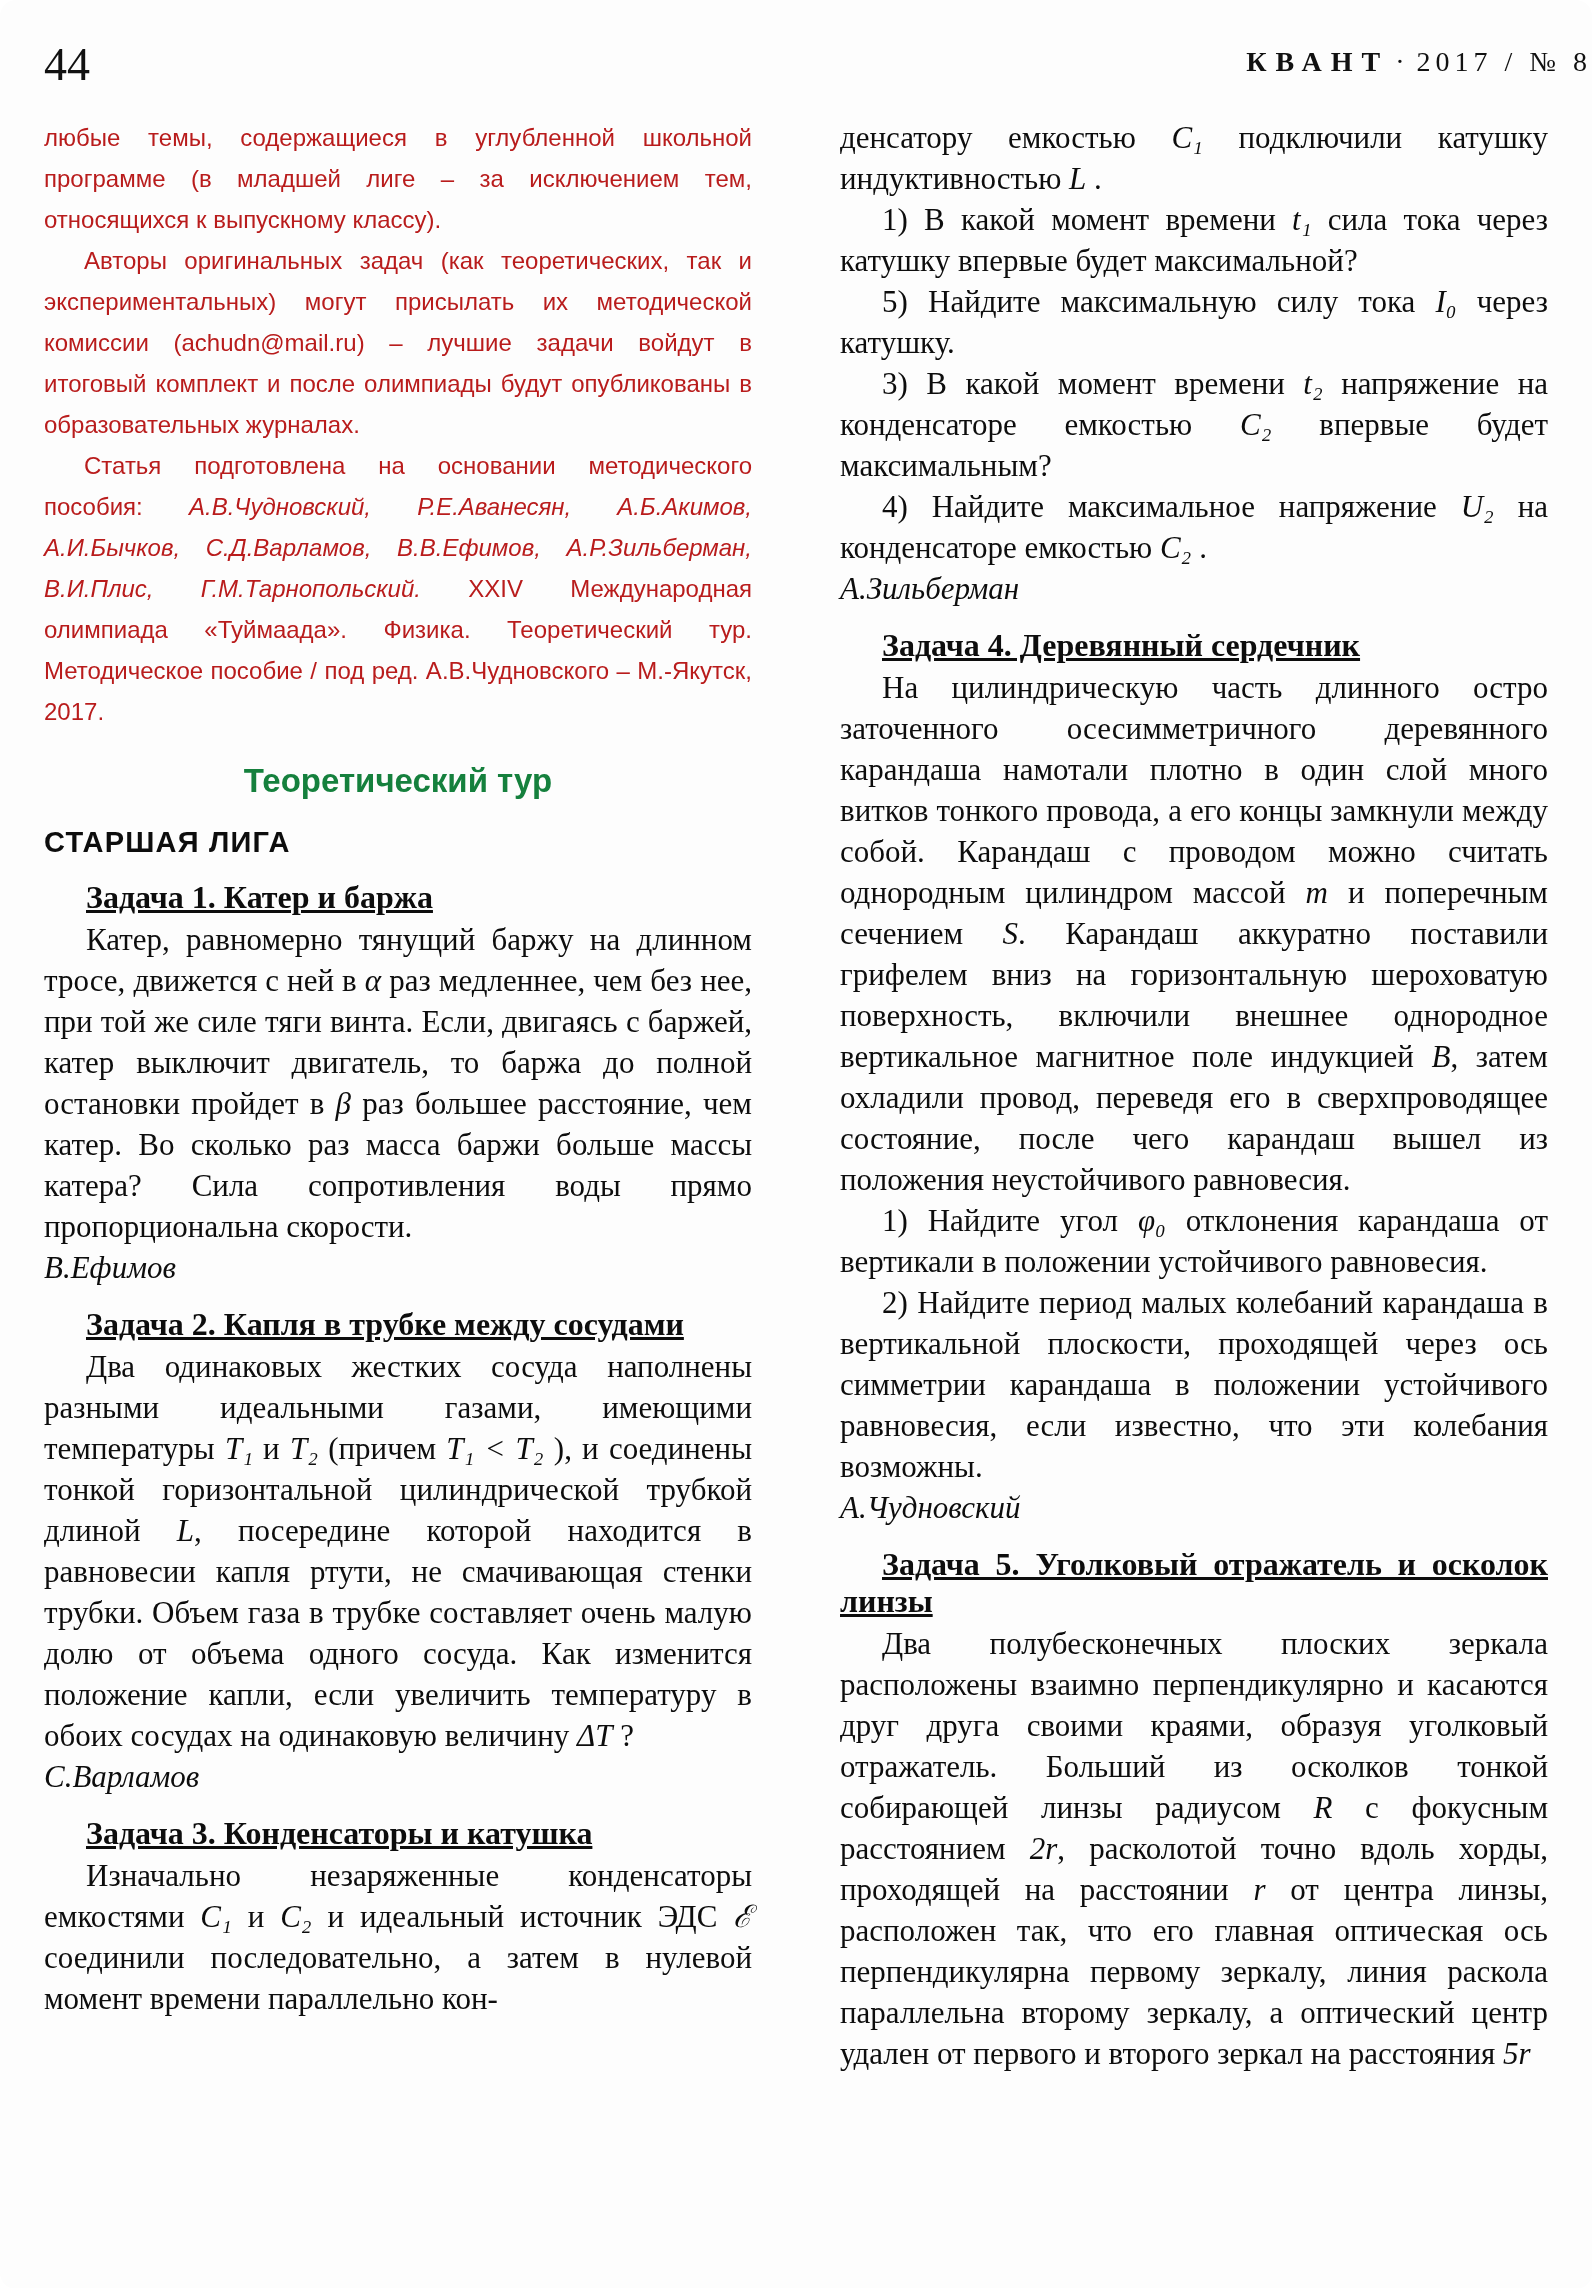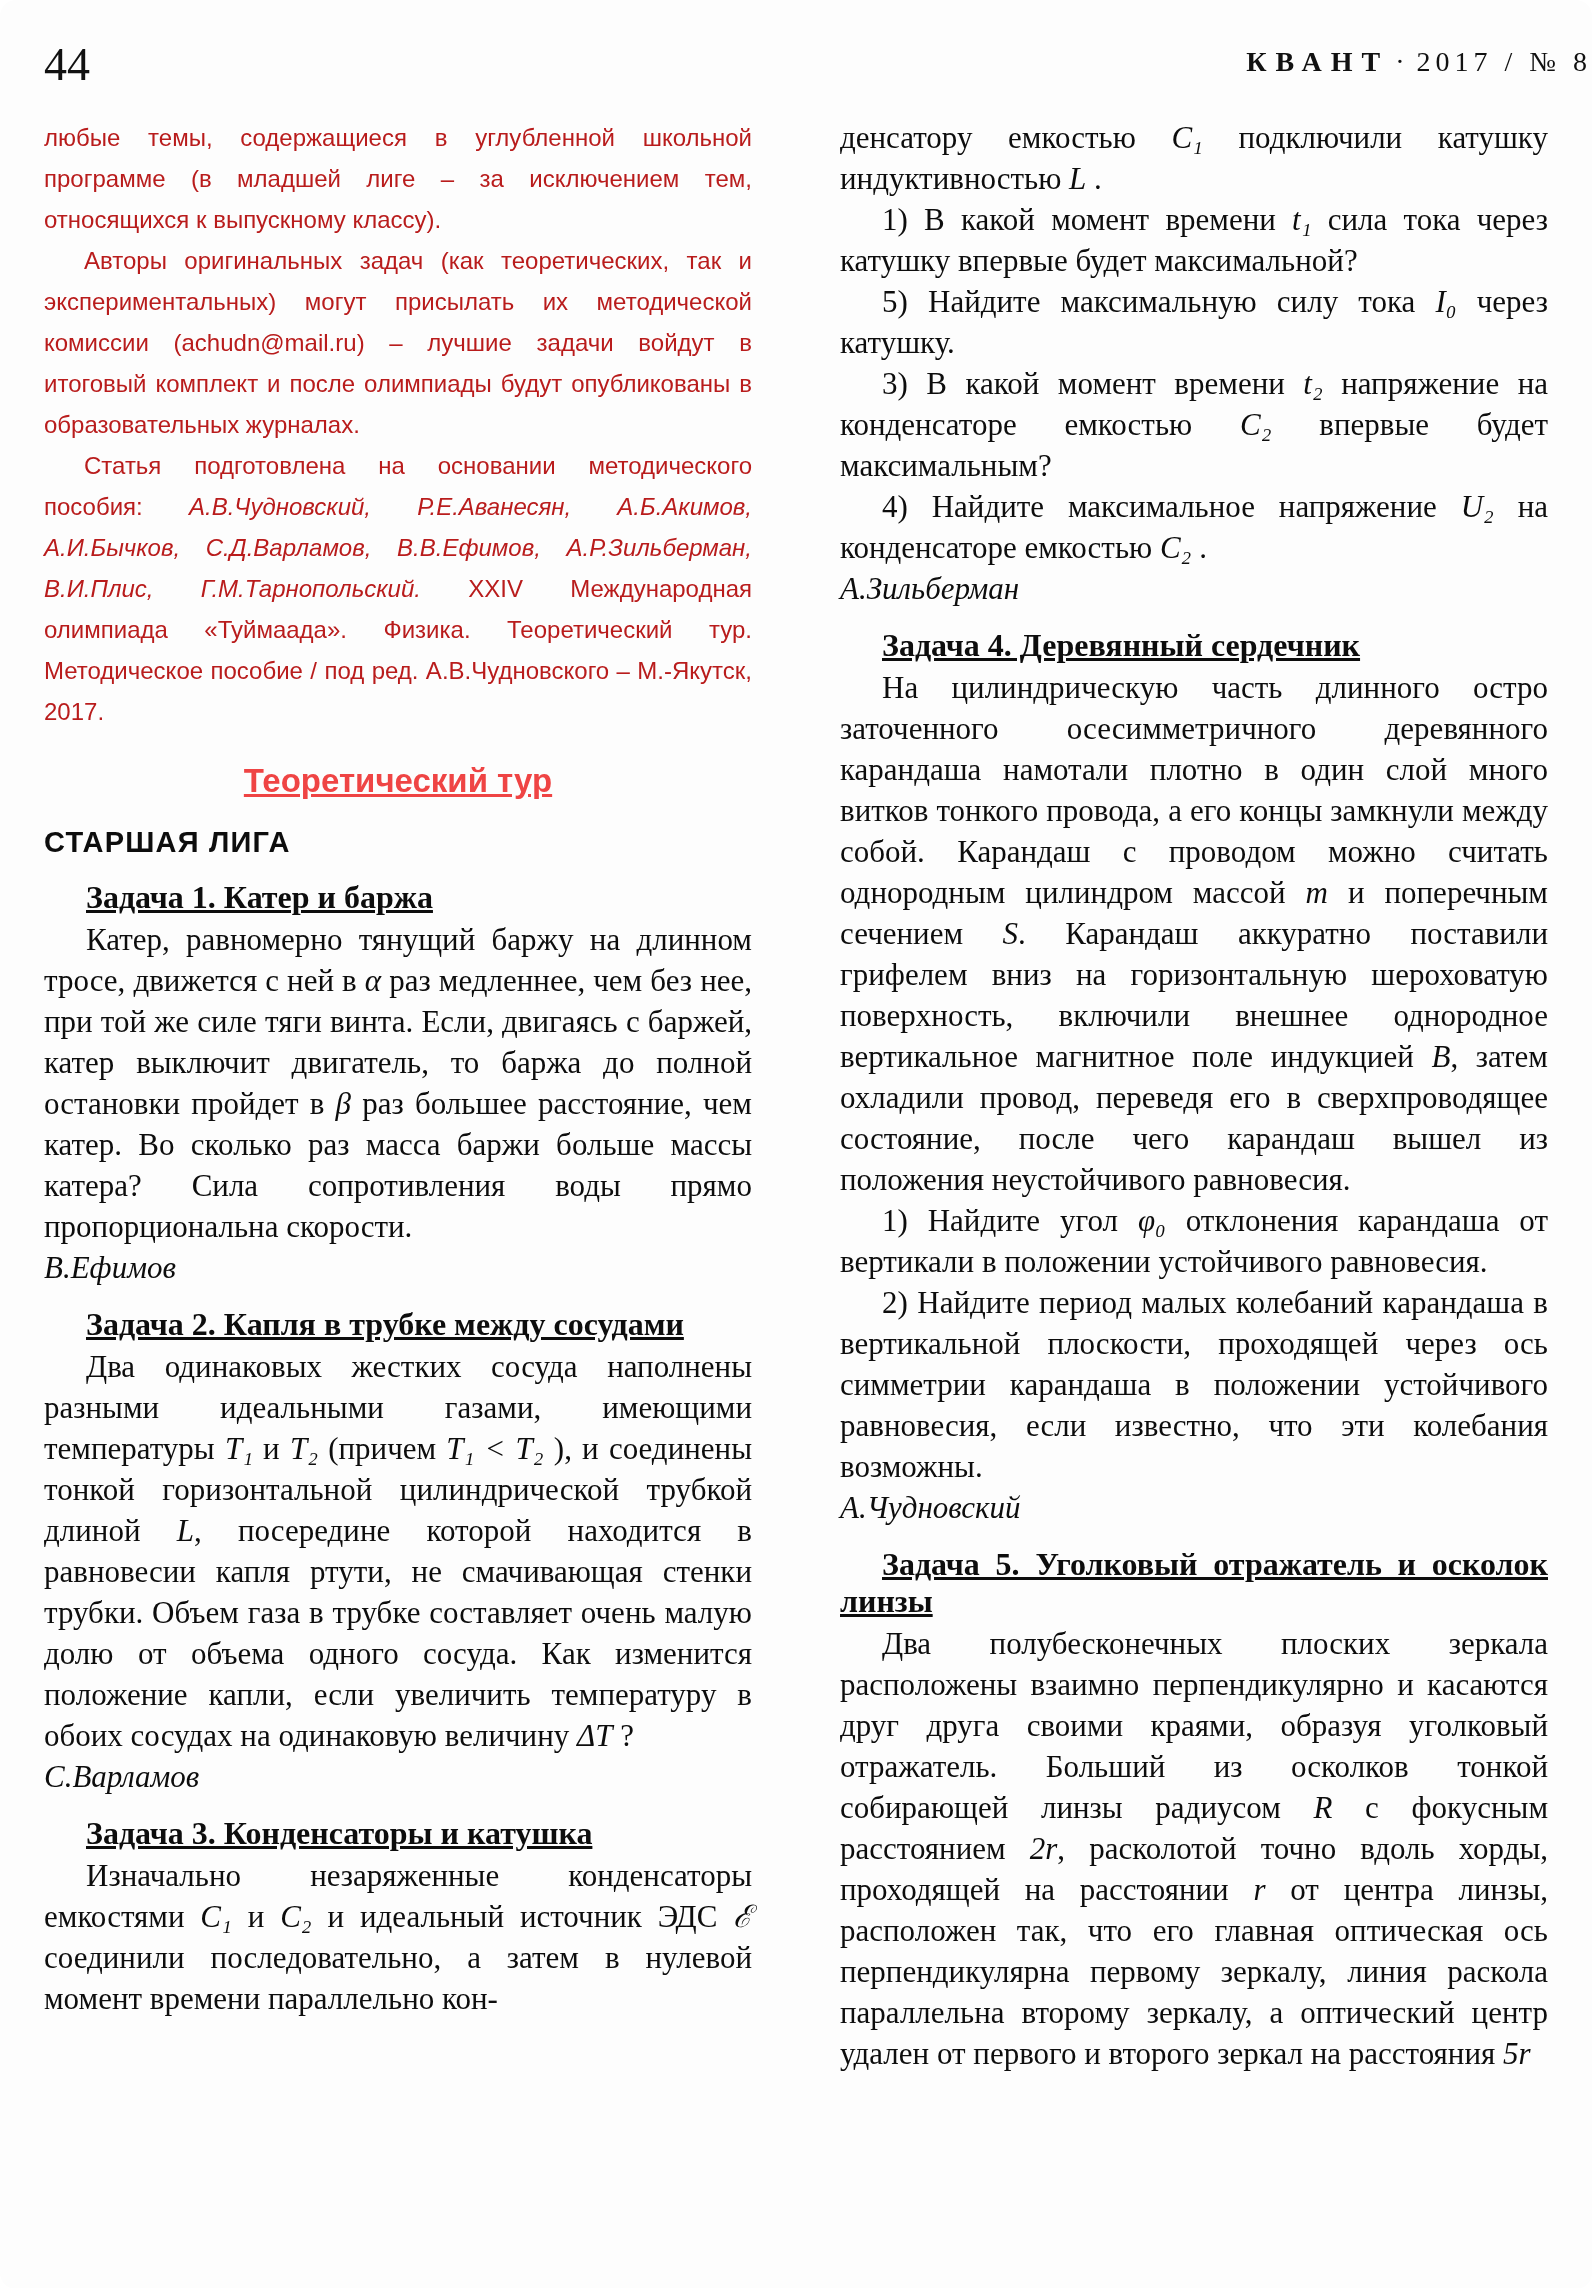--- a/index.html
+++ b/index.html
@@ -100,22 +100,21 @@
   }
   .serif p.ind { text-indent: 42px; }
 
   
   h2.tour {
     font-family: "Liberation Sans", sans-serif;
     font-size: 33px;
     font-weight: 700;
     text-align: center;
     margin: 30px 0 26px 0;
-    color: #ef4444;
-    text-decoration: underline;
+    color: #15803d;
   }
   h3.league {
     font-family: "Liberation Sans", sans-serif;
     font-size: 29px;
     font-weight: 700;
     letter-spacing: 1.2px;
     margin: 0 0 20px 0;
     color: #0d0d0d;
   }
   h4.task {

